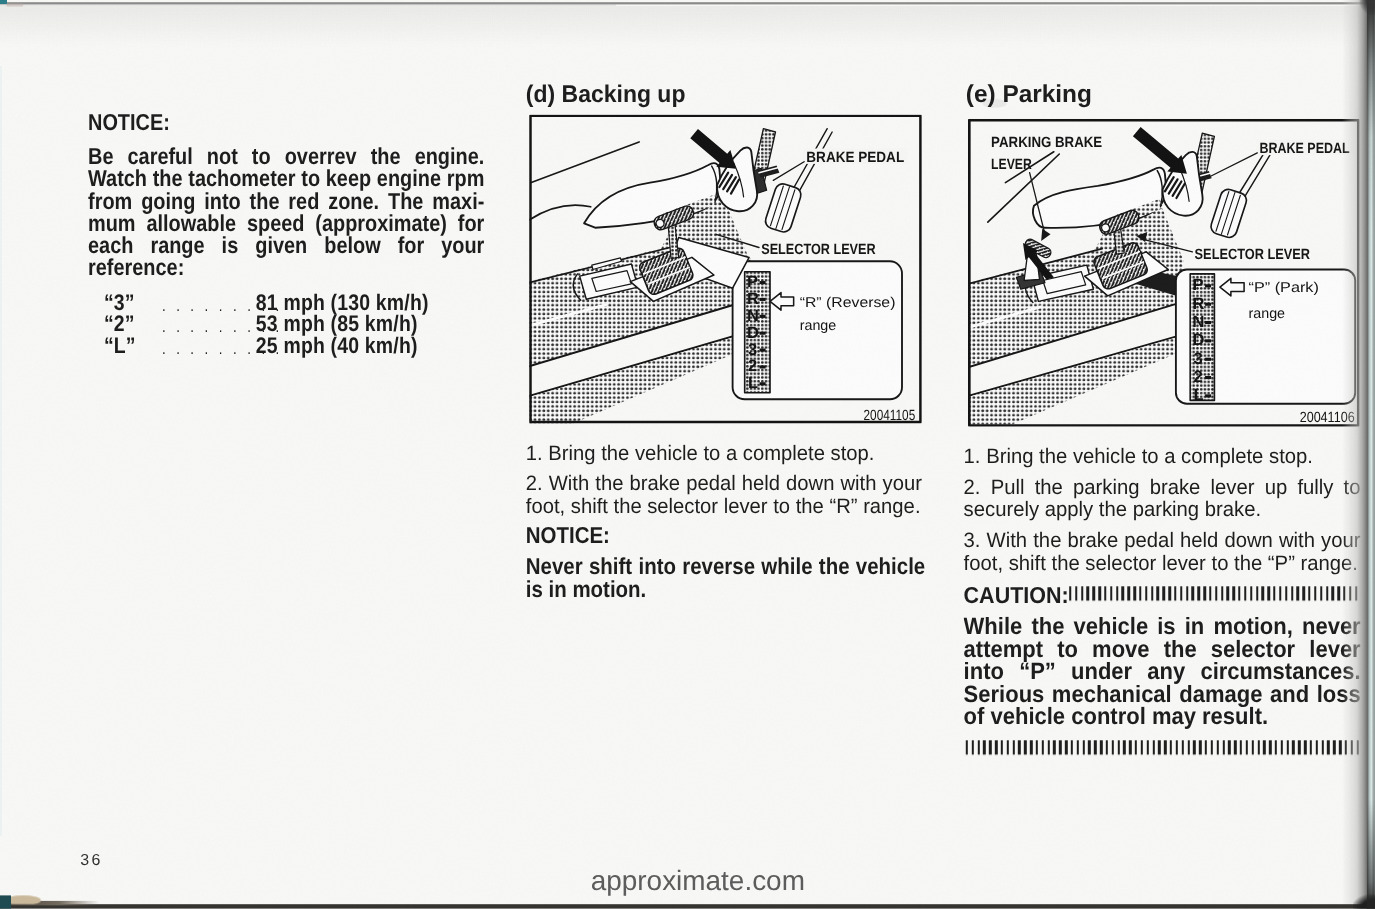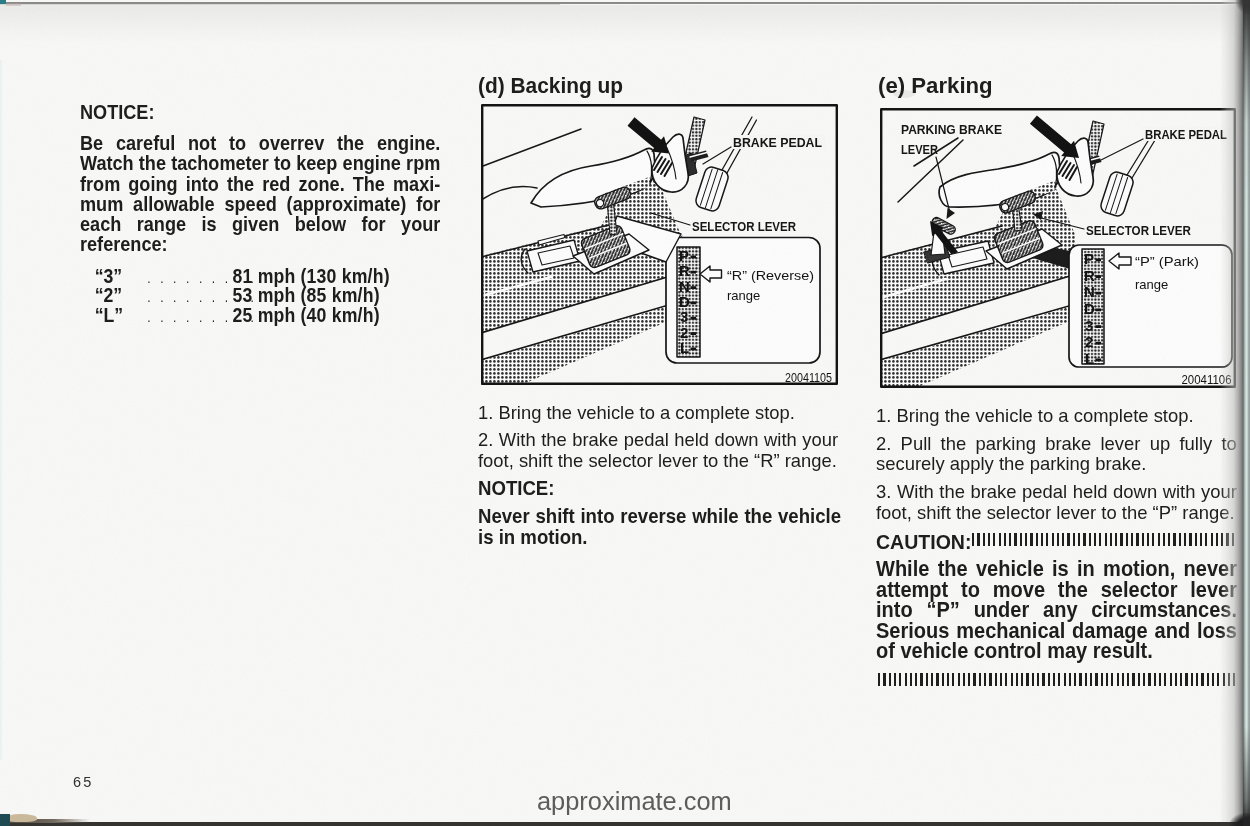--- a/index.html
+++ b/index.html
@@ -296,21 +296,21 @@
   <div class="abs" style="top:559px;left:0;width:388px;line-height:20.6px">
     <div class="ln" style="top:0;width:388px">While the vehicle is in motion, never</div>
     <div class="ln" style="top:20.6px;width:388px">attempt to move the selector lever</div>
     <div class="ln" style="top:41.2px;width:388px">into “P” under any circumstances.</div>
     <div class="ln" style="top:61.8px;width:388px">Serious mechanical damage and loss</div>
     <div class="lnl" style="top:82.4px">of vehicle control may result.</div>
   </div>
 </div>
 <div class="abs" style="left:878px;top:673px;width:358px;height:13px;background:repeating-linear-gradient(90deg,#1c1c1c 0 2.2px,rgba(0,0,0,0) 2.2px 5.3px)"></div>
 
-<div class="abs" style="left:73px;top:773.5px;font-size:14.5px;letter-spacing:2.2px;color:#2e2e2e">65</div>
+<div class="abs" style="left:73px;top:773.5px;font-size:14.5px;letter-spacing:2.2px;color:#2e2e2e">36</div>
 <div class="abs" style="left:537px;top:787px;font-size:25.4px;color:#5c5c5c">approximate.com</div>
 
 <svg class="abs" style="left:0;top:0;z-index:20;pointer-events:none" width="1250" height="826">
 <filter id="grain">
       <feTurbulence type="fractalNoise" baseFrequency="0.55" numOctaves="2" seed="7" stitchTiles="stitch"></feTurbulence>
       <feColorMatrix type="matrix" values="0 0 0 0 0.2  0 0 0 0 0.2  0 0 0 0 0.2  0.6 0.6 0.6 0 0"></feColorMatrix>
     </filter>
 <rect width="1250" height="826" filter="url(#grain)" opacity="0.035"></rect>
 </svg>
 

